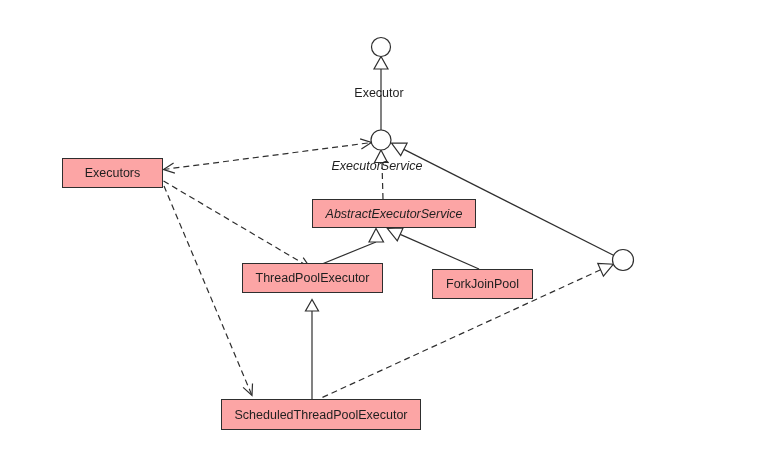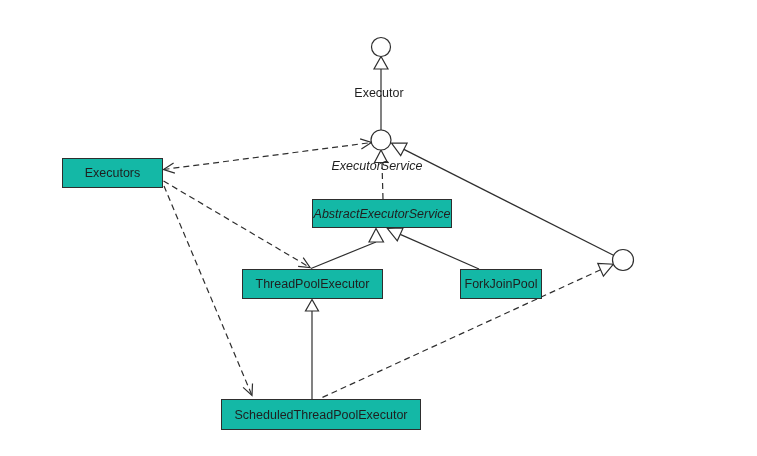--- a/index.html
+++ b/index.html
@@ -20,21 +20,21 @@
     position: absolute;
     left: 0;
     top: 0;
     width: 757px;
     height: 456px;
   }
   .node-box {
     position: absolute;
     box-sizing: border-box;
     border: 1.3px solid #2e2e2e;
-    background: #14b8a6;
+    background: #fca5a5;
     display: flex;
     align-items: center;
     justify-content: center;
     font-size: 12.5px;
     white-space: nowrap;
   }
   .node-box.italic {
     font-style: italic;
   }
   .free-label {
@@ -117,29 +117,29 @@
     
     <circle cx="381" cy="47" r="9.5" fill="#ffffff"></circle>
     <circle cx="381" cy="140" r="10" fill="#ffffff"></circle>
     <circle cx="623" cy="260" r="10.5" fill="#ffffff"></circle>
   </svg>
 
   <div class="node-box" style="left:62px; top:158px; width:101px; height:30px;">
     <span>Executors</span>
   </div>
 
-  <div class="node-box italic" style="left:312px; top:199px; width:140px; height:29px;">
+  <div class="node-box italic" style="left:312px; top:199px; width:164px; height:29px;">
     <span>AbstractExecutorService</span>
   </div>
 
-  <div class="node-box" style="left:242px; top:269px; width:141px; height:30px;">
+  <div class="node-box" style="left:242px; top:263px; width:141px; height:30px;">
     <span>ThreadPoolExecutor</span>
   </div>
 
-  <div class="node-box" style="left:432px; top:269px; width:82px; height:30px;margin-left:28px;">
+  <div class="node-box" style="left:432px; top:269px; width:101px; height:30px;">
     <span>ForkJoinPool</span>
   </div>
 
   <div class="node-box" style="left:221px; top:399px; width:200px; height:31px;">
     <span>ScheduledThreadPoolExecutor</span>
   </div>
 
   <div class="free-label centered" style="left:329px; top:68px; width:100px;margin-top:18px;">Executor</div>
 
   <div class="free-label centered" style="left:307px; top:159px; width:140px;font-style:italic;">ExecutorService</div>

